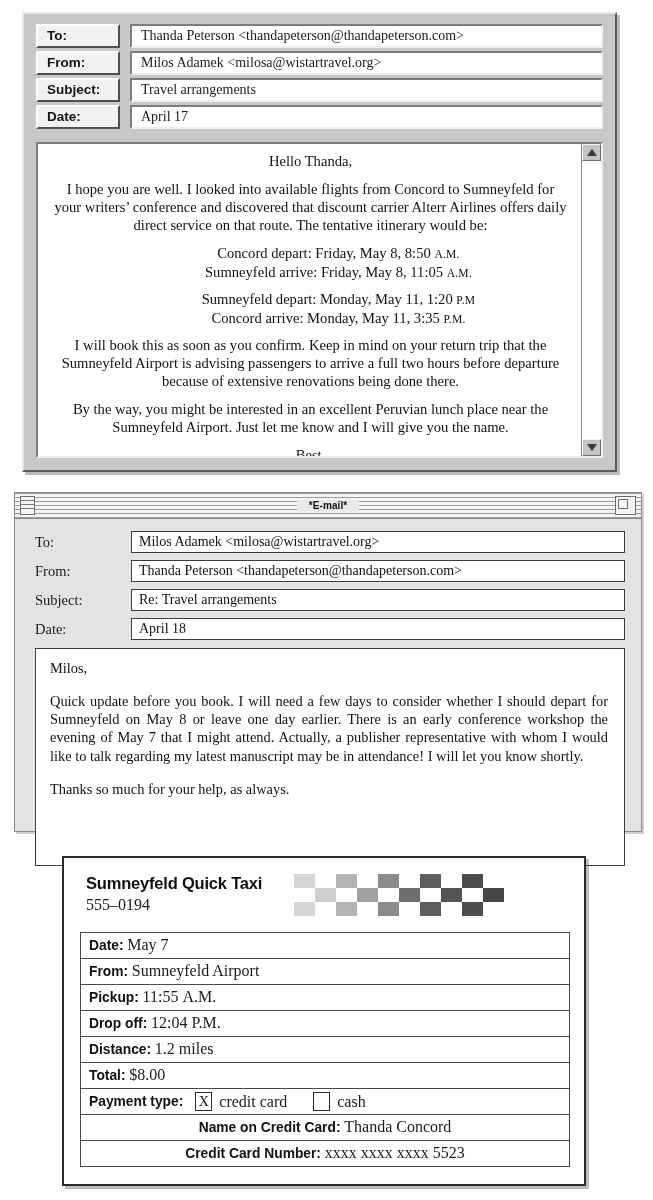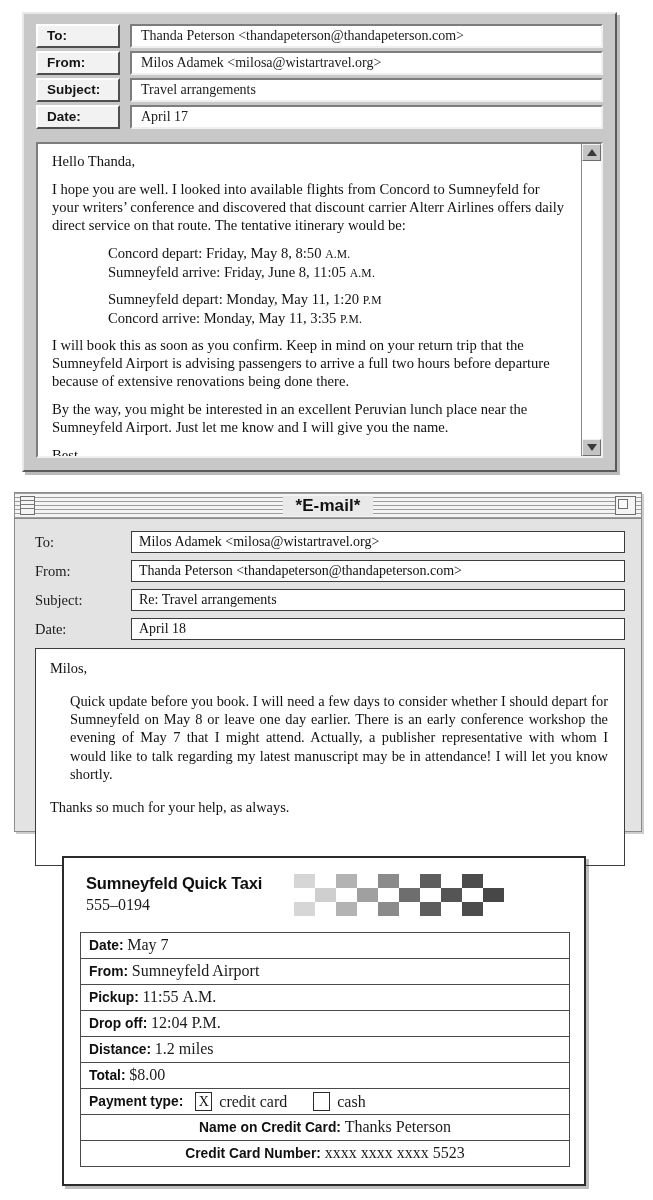--- a/index.html
+++ b/index.html
@@ -92,20 +92,21 @@
     border-bottom: 2px solid #efefef;
     box-sizing: border-box;
     display: flex;
   }
   .body-text {
     flex: 1 1 auto;
     padding: 8px 12px 4px 14px;
     font-size: 14.6px;
     line-height: 1.24;
     overflow: hidden;
+    text-align: center;
   }
   .body-text p { margin: 0 0 10px 0; }
   .body-text p.tight { margin: 0; }
   .itin {
     margin: 0 0 9px 0;
     padding-left: 56px;
   }
   .itin div { line-height: 1.24; }
   .ampm {
     font-variant: small-caps;
@@ -176,21 +177,21 @@
     align-items: center;
     justify-content: center;
   }
   .title-text {
     position: relative;
     z-index: 3;
     background: #e9e9e9;
     padding: 0 12px;
     font-family: "Liberation Sans", sans-serif;
     font-weight: bold;
-    font-size: 17px;
+    font-size: 10px;
     color: #111111;
     letter-spacing: .1px;
   }
   .tb-close {
     position: absolute;
     left: 5px;
     top: 3px;
     width: 13px;
     height: 17px;
     background: #f4f4f4;
@@ -252,21 +253,21 @@
     background: #ffffff;
     border: 1px solid #3c3c3c;
     box-sizing: border-box;
     height: 218px;
     padding: 10px 16px 0 14px;
     font-size: 14.4px;
     line-height: 1.26;
     overflow: hidden;
   }
   .msg2 p { margin: 0 0 15px 0; }
-  .msg2 p.just { text-align: justify; margin-left: 20px; }
+  .msg2 p.just { text-align: justify; }
 
   
   .receipt {
     position: absolute;
     left: 62px;
     top: 856px;
     width: 524px;
     height: 330px;
     background: #ffffff;
     border: 2px solid #2b2b2b;
@@ -371,21 +372,21 @@
       <div class="hdr-value">April 17</div>
     </div>
 
     <div class="body-frame">
       <div class="body-text">
         <p>Hello Thanda,</p>
         <p>I hope you are well. I looked into available flights from Concord to Sumneyfeld for your writers’ conference and discovered that discount carrier Alterr Airlines offers daily direct service on that route. The tentative itinerary would be:</p>
 
         <div class="itin">
           <div><span>Concord depart: Friday, May 8, 8:50 </span><span class="ampm">A.M.</span></div>
-          <div><span>Sumneyfeld arrive: Friday, June 8, 11:05 </span><span class="ampm">A.M.</span></div>
+          <div><span>Sumneyfeld arrive: Friday, May 8, 11:05 </span><span class="ampm">A.M.</span></div>
         </div>
 
         <div class="itin">
           <div><span>Sumneyfeld depart: Monday, May 11, 1:20 </span><span class="ampm">P.M</span></div>
           <div><span>Concord arrive: Monday, May 11, 3:35 </span><span class="ampm">P.M.</span></div>
         </div>
 
         <p>I will book this as soon as you confirm. Keep in mind on your return trip that the Sumneyfeld Airport is advising passengers to arrive a full two hours before departure because of extensive renovations being done there.</p>
         <p>By the way, you might be interested in an excellent Peruvian lunch place near the Sumneyfeld Airport. Just let me know and I will give you the name.</p>
         <p class="tight">Best,</p>
@@ -508,20 +509,20 @@
     <div class="rc-row pay-row">
       <b>Payment type:</b>
       <span class="chk">X</span>
       <span class="val">credit card</span>
       <span class="chk" style="margin-left:26px"></span>
       <span class="val">cash</span>
     </div>
 
     <div class="rc-row center">
       <b>Name on Credit Card:</b>
-      <span class="val">Thanks Peterson</span>
+      <span class="val">Thanda Concord</span>
     </div>
     <div class="rc-row center">
       <b>Credit Card Number:</b>
       <span class="val">xxxx xxxx xxxx 5523</span>
     </div>
   </div>
 </div>
 
 </body></html>

